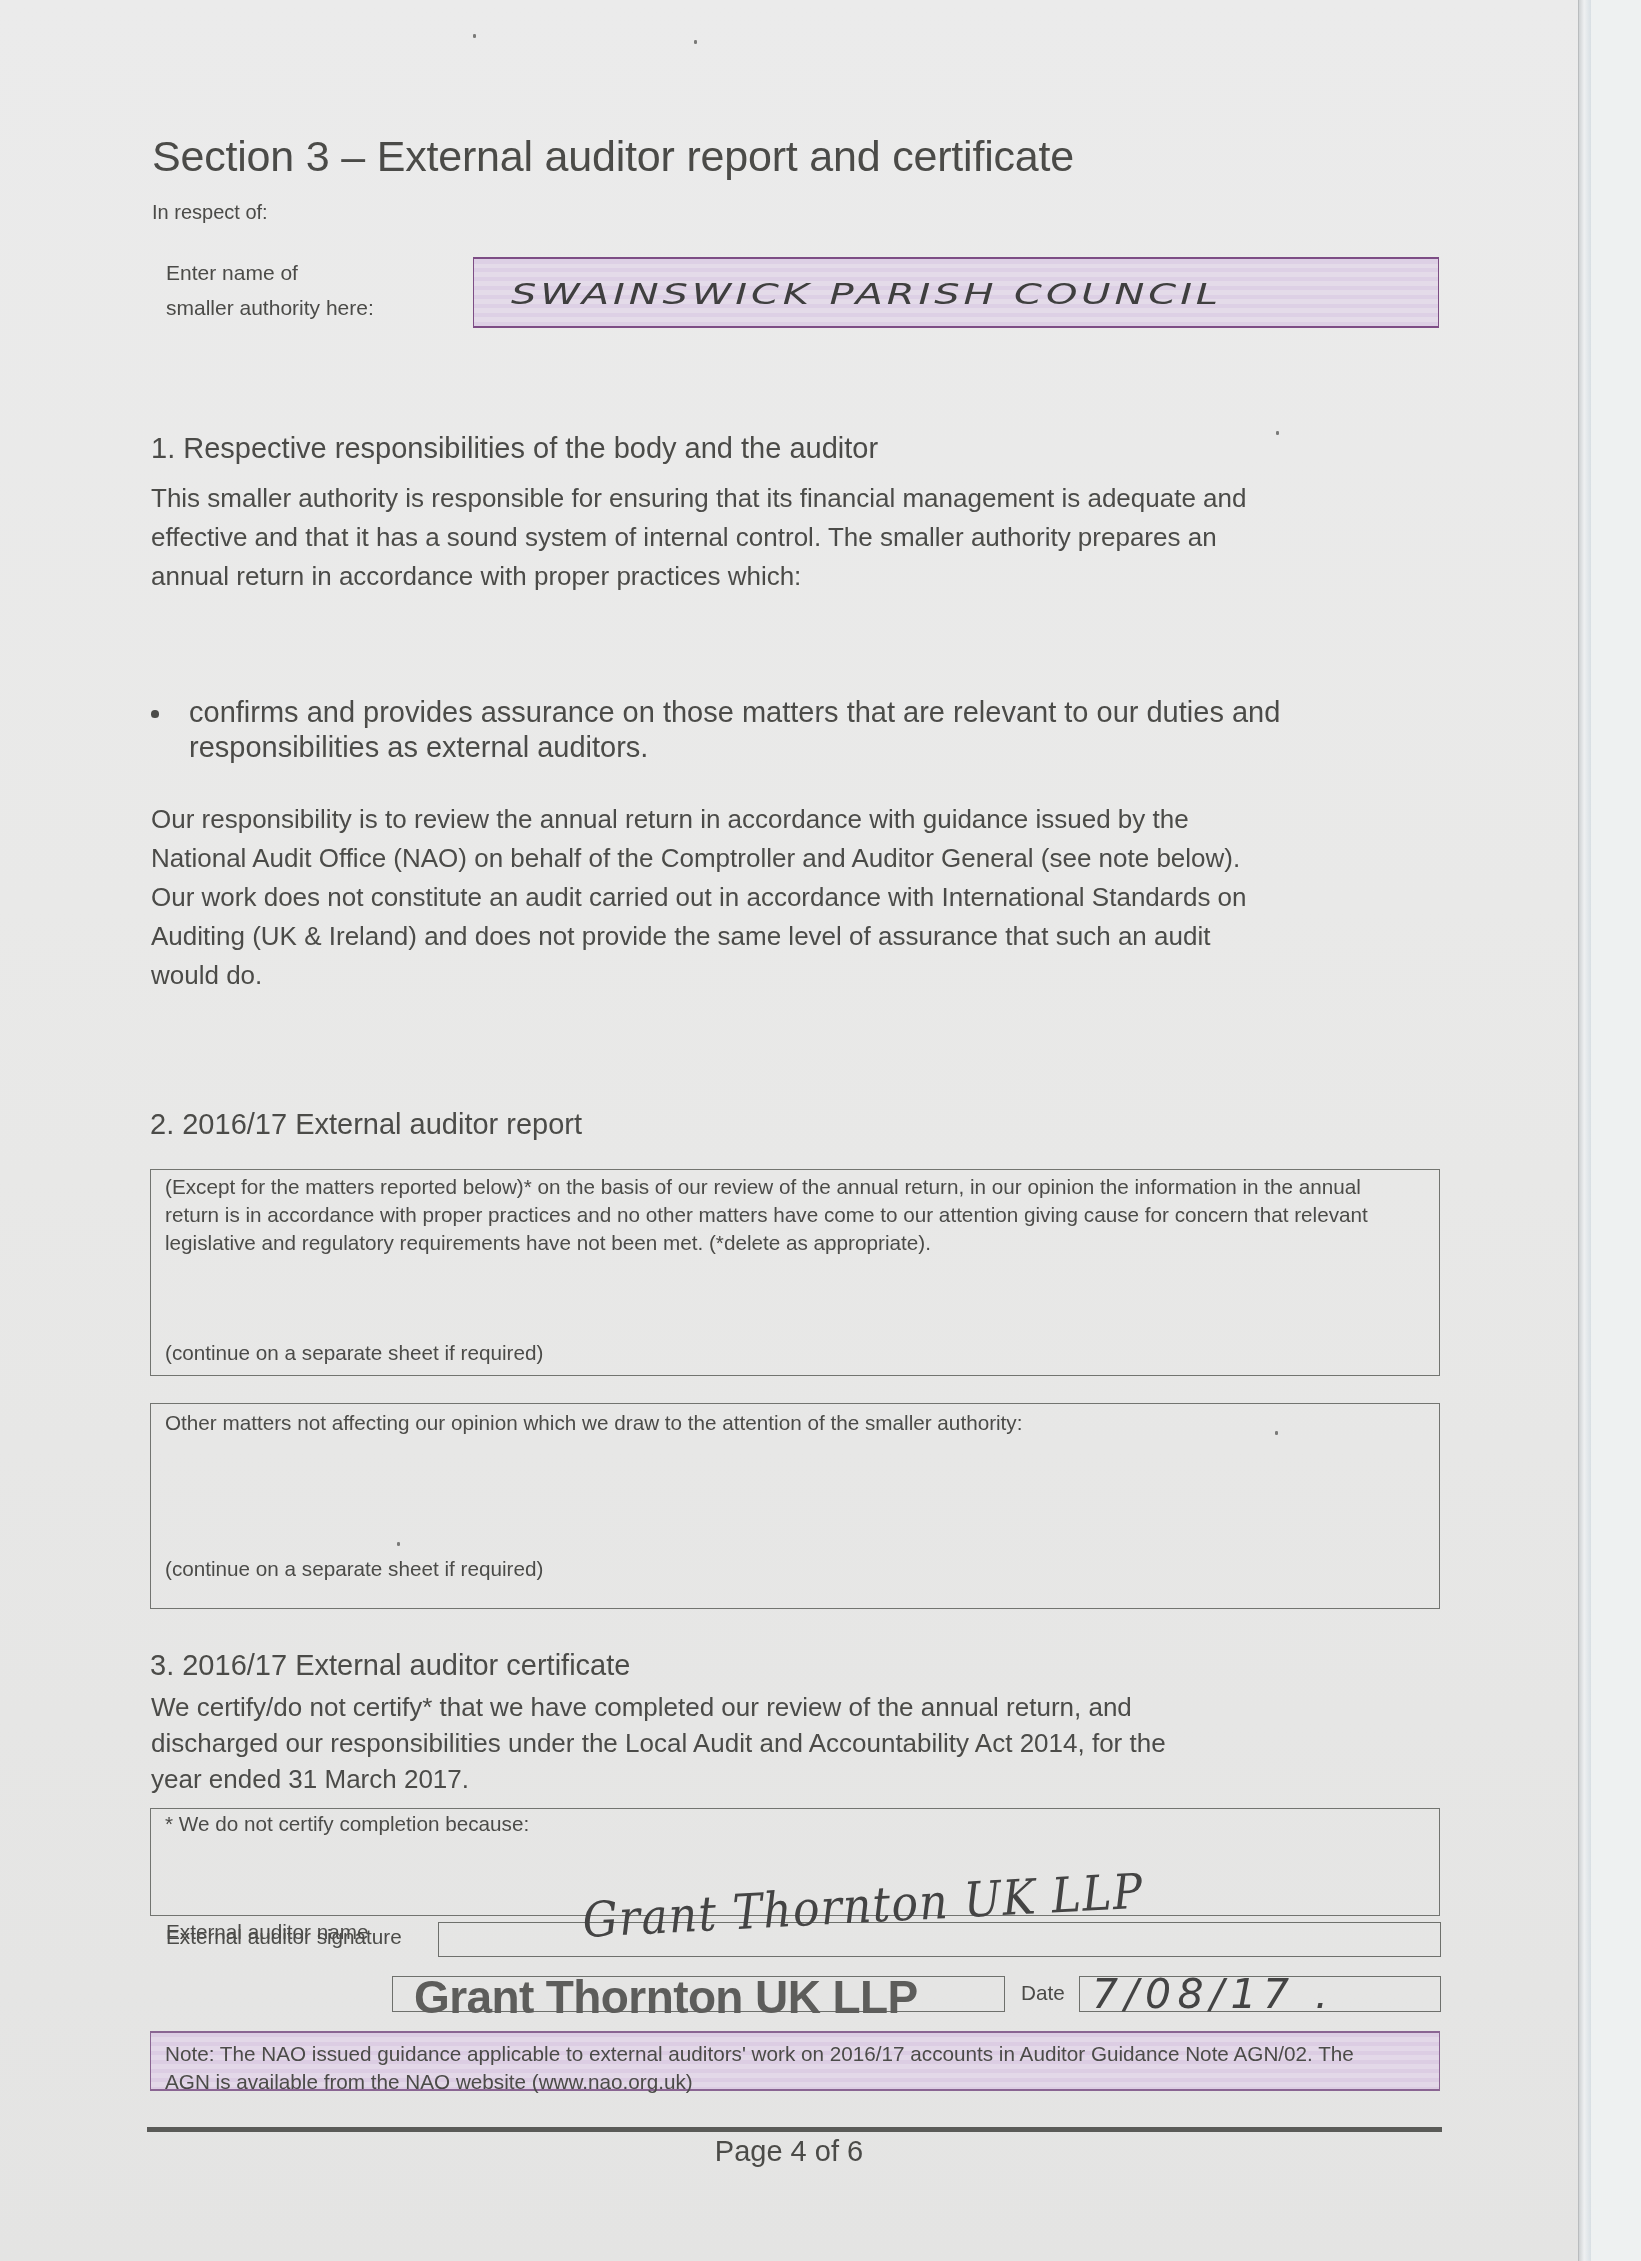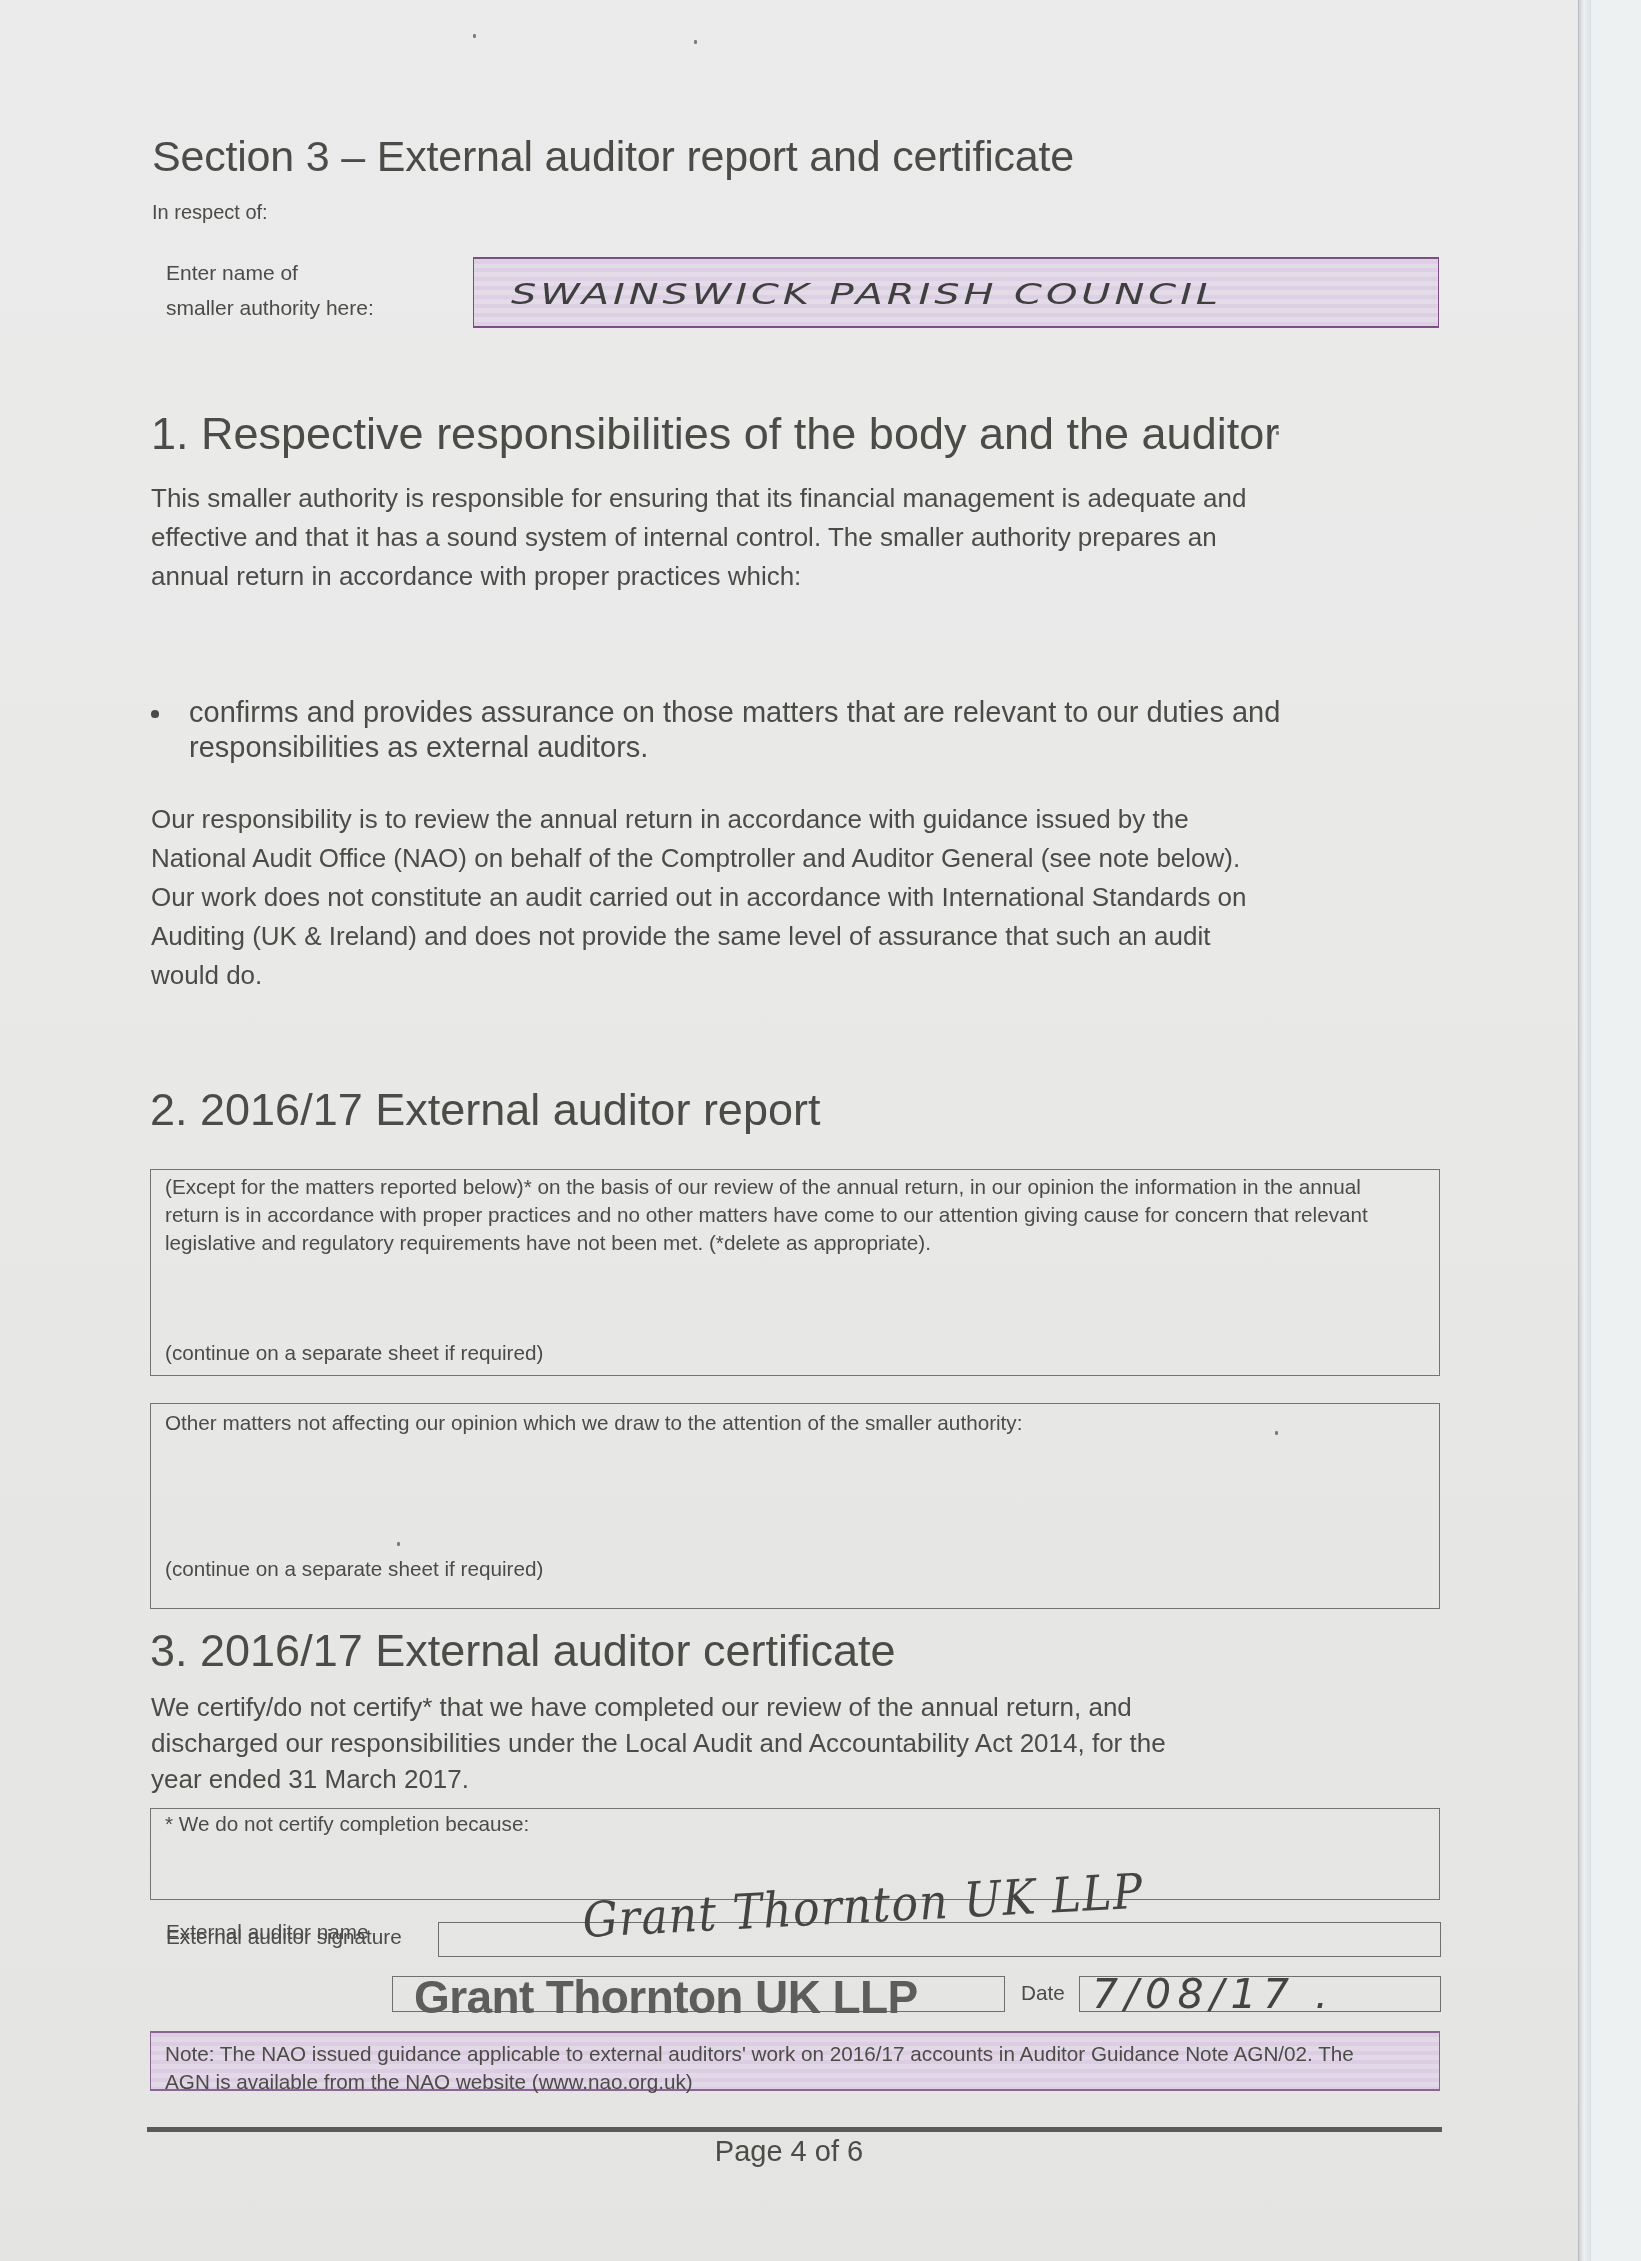--- a/index.html
+++ b/index.html
@@ -30,21 +30,21 @@
     left: 473px; top: 257px; width: 966px; height: 71px;
     border: 2.6px solid #7d4d85; border-left-width: 1.3px; border-right-width: 1.3px;
     background: repeating-linear-gradient(180deg, #ddd0e5 0px, #ddd0e5 4.5px, #e4dbe9 4.5px, #e4dbe9 9px);
     box-sizing: border-box;
   }
   .handwriting {
     font-family: "DejaVu Sans", sans-serif; font-size: 40px; color: #3f3f3f;
     letter-spacing: 3.9px; font-style: italic; white-space: nowrap;
     transform: scaleY(0.72); transform-origin: left center;
   }
-  .h1 { font-size: 45px; color: #4b4b48; white-space: nowrap; }
+  .h1 { font-size: 29px; color: #4b4b48; white-space: nowrap; margin-top: 24px; }
   .para { left: 151px; width: 1297px; font-size: 26px; line-height: 39px; color: #4b4b48; }
   .bullet { left: 151px; width: 1278px; font-size: 29px; line-height: 35px; color: #4b4b48; }
   .bullet .dot { position: absolute; left: 0; top: 15px; width: 7.7px; height: 7.7px; border-radius: 50%; background: #4b4b48; }
   .bullet .btext { margin-left: 38px; display: block; }
   .box {
     border: 1.9px solid #727470; border-left-width: 0.6px; border-right-width: 0.6px;
     box-sizing: border-box; background: transparent;
   }
   .box-text { font-size: 20.7px; line-height: 28px; color: #4b4b48; }
   .field-box {
@@ -128,21 +128,21 @@
   </div>
 
   <div class="abs h1" style="left:150px; top:1625px;">3.  2016/17 External auditor certificate</div>
 
   <div class="abs para" style="top:1689px; line-height:36px;">
     <div>We certify/do not certify* that we have completed our review of the annual return, and</div>
     <div>discharged our responsibilities under the Local Audit and Accountability Act 2014, for the</div>
     <div>year ended 31 March 2017.</div>
   </div>
 
-  <div class="abs box" style="left:150px; top:1808px; width:1290px; height:92px;">
+  <div class="abs box" style="left:150px; top:1808px; width:1290px; height:108px;">
     <div class="abs box-text" style="left:14px; top:1.3px;">* We do not certify completion because:</div>
   </div>
 
   <div class="abs box-text" style="left:166px; top:1923px;">External auditor signature</div>
   <div class="abs field-box" style="left:438px; top:1922px; width:1003px; height:35px;"></div>
   <div class="abs sig" style="left:584px; top:1897px;">Grant Thornton UK LLP</div>
 
   <div class="abs box-text" style="left:166px; top:1918px;">External auditor name</div>
   <div class="abs field-box" style="left:392px; top:1976px; width:613px; height:36px;"></div>
   <div class="abs stamp" style="left:414px; top:1970px;">Grant Thornton UK LLP</div>

